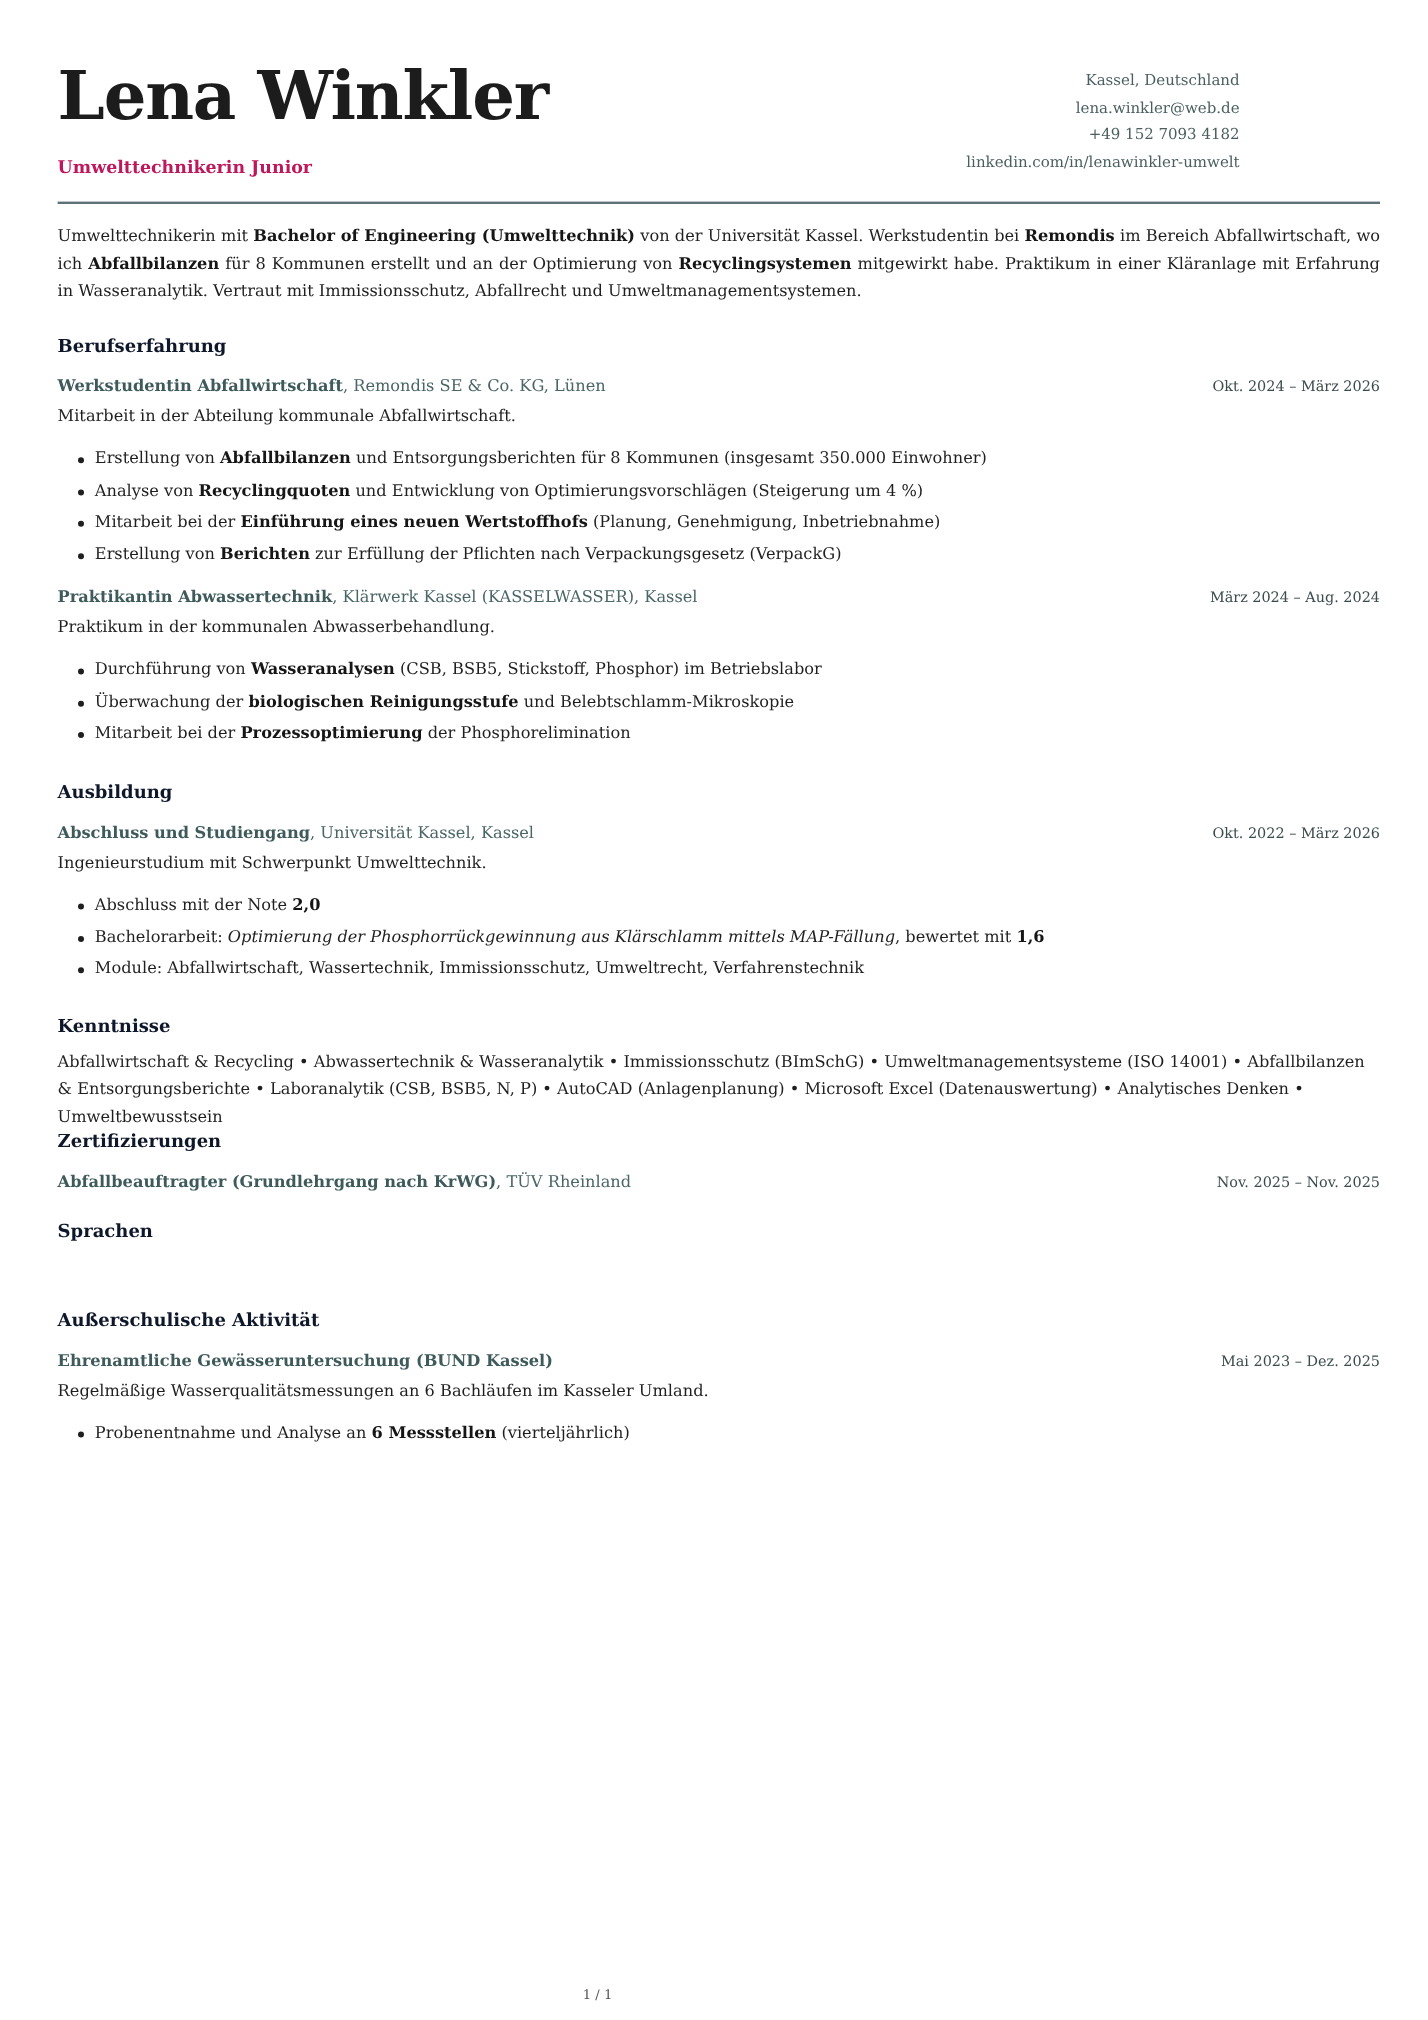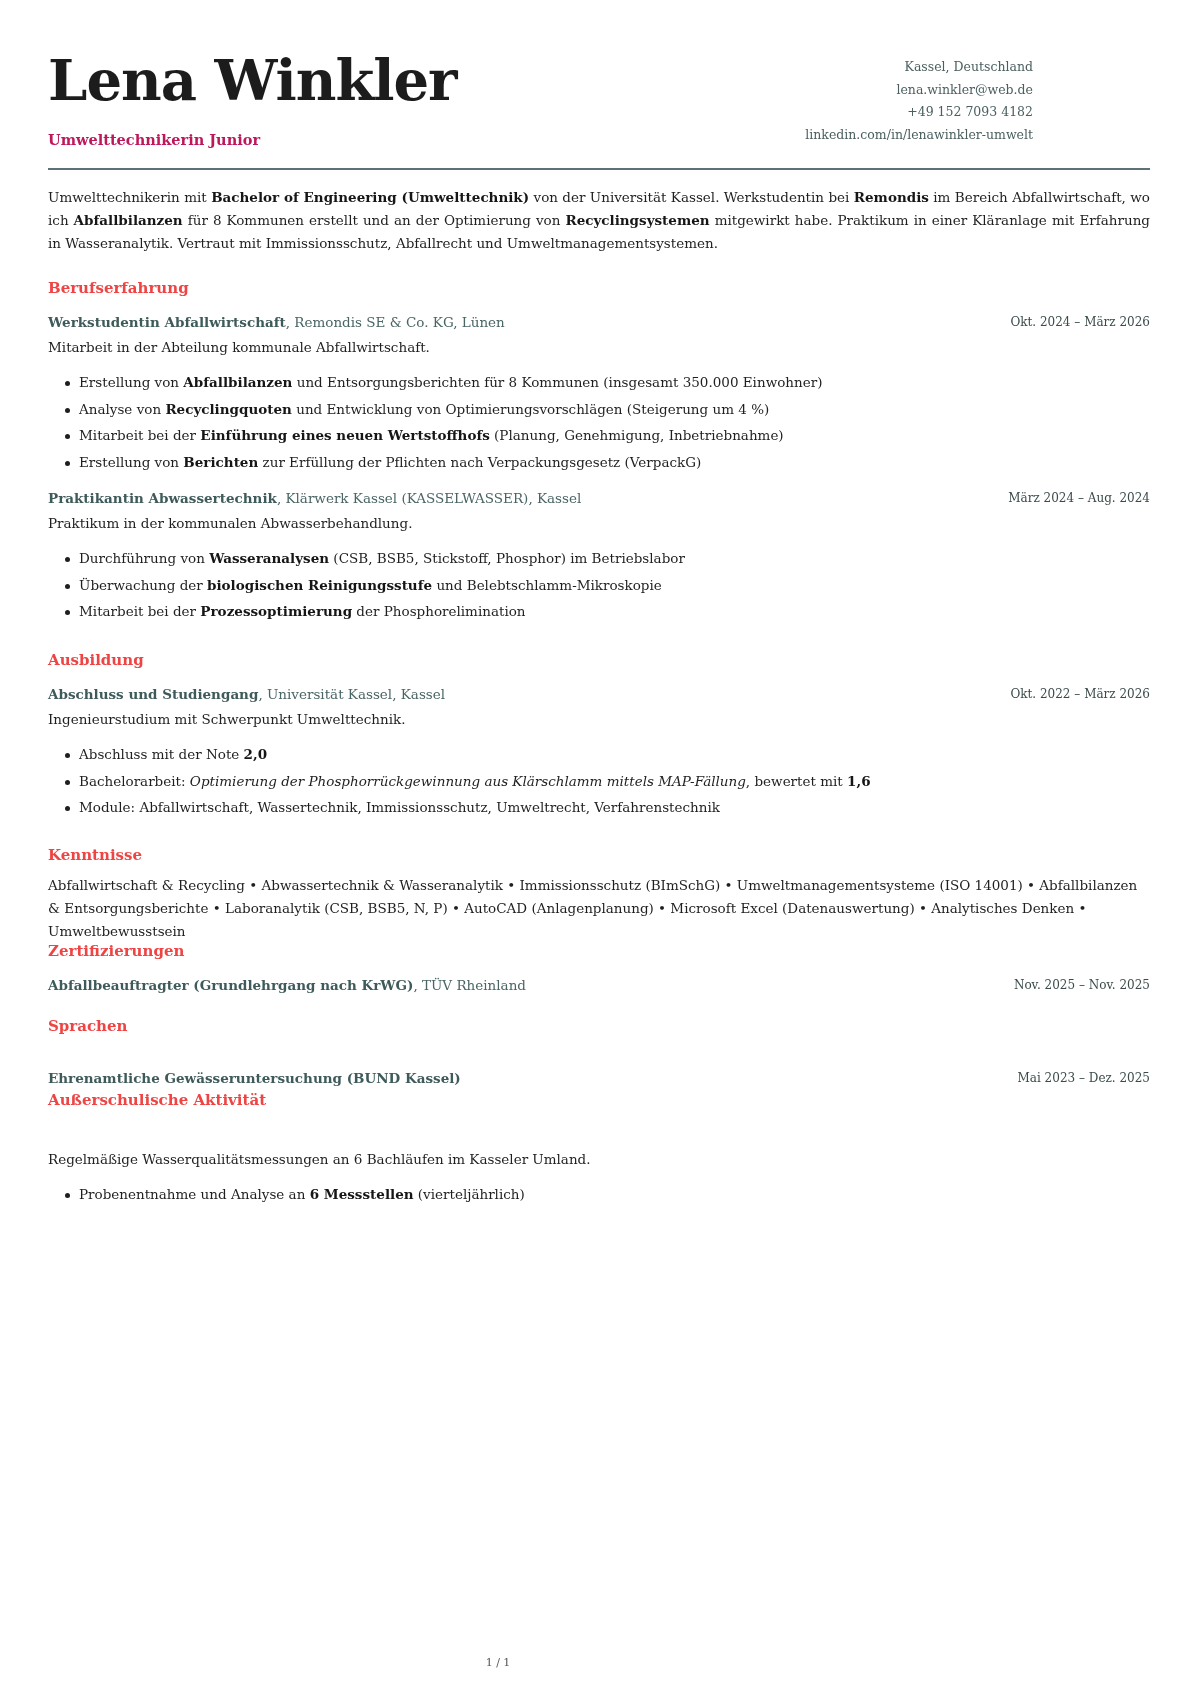--- a/index.html
+++ b/index.html
@@ -27,21 +27,21 @@
       position: absolute; left: 0; top: 168px; width: 1102px; height: 2px;
       background: #5f7178;
     }
     .summary {
       position: absolute; top: 186px; left: 0; width: 1102px;
       font-size: 13.5px; line-height: 23px; color: #1f1f1f;
       text-align: justify;
     }
     b { font-weight: bold; color: #161616; }
     .section-title {
-      position: absolute; left: 0; font-size: 15px; font-weight: bold; color: #ef4444;
+      position: absolute; left: 0; font-size: 15px; font-weight: bold; color: #0f172a;
     }
     .entry-head { position: absolute; left: 0; width: 1102px; font-size: 13.5px; }
     .entry-title { color: #3e5a5a; font-weight: bold; }
     .entry-org { color: #4a6565; }
     .entry-date {
       position: absolute; right: 0; top: 1px; 
       font-size: 12px; color: #3b4a4a;
     }
     .entry-desc { position: absolute; left: 0; font-size: 13.5px; color: #1f1f1f; }
     ul.bullets {
@@ -120,21 +120,21 @@
 
   <div class="section-title" style="top:942px;">Zertifizierungen</div>
   <div class="entry-head" style="top:977px;">
     <span class="entry-title">Abfallbeauftragter (Grundlehrgang nach KrWG)</span><span class="entry-org">, TÜV Rheinland</span>
     <span class="entry-date">Nov. 2025 – Nov. 2025</span>
   </div>
 
   <div class="section-title" style="top:1017px;">Sprachen</div>
 
   <div class="section-title" style="top:1091px;">Außerschulische Aktivität</div>
-  <div class="entry-head" style="top:1070px;">
+  <div class="entry-head" style="top:1126px;">
     <span class="entry-title">Ehrenamtliche Gewässeruntersuchung (BUND Kassel)</span>
     <span class="entry-date">Mai 2023 – Dez. 2025</span>
   </div>
   <div class="entry-desc" style="top:1151px;">Regelmäßige Wasserqualitätsmessungen an 6 Bachläufen im Kasseler Umland.</div>
   <ul class="bullets" style="top:1184px;">
     <li><span>Probenentnahme und Analyse an </span><b>6 Messstellen</b><span> (vierteljährlich)</span></li>
   </ul>
 </div>
 
 <div class="page-num">1 / 1</div>

